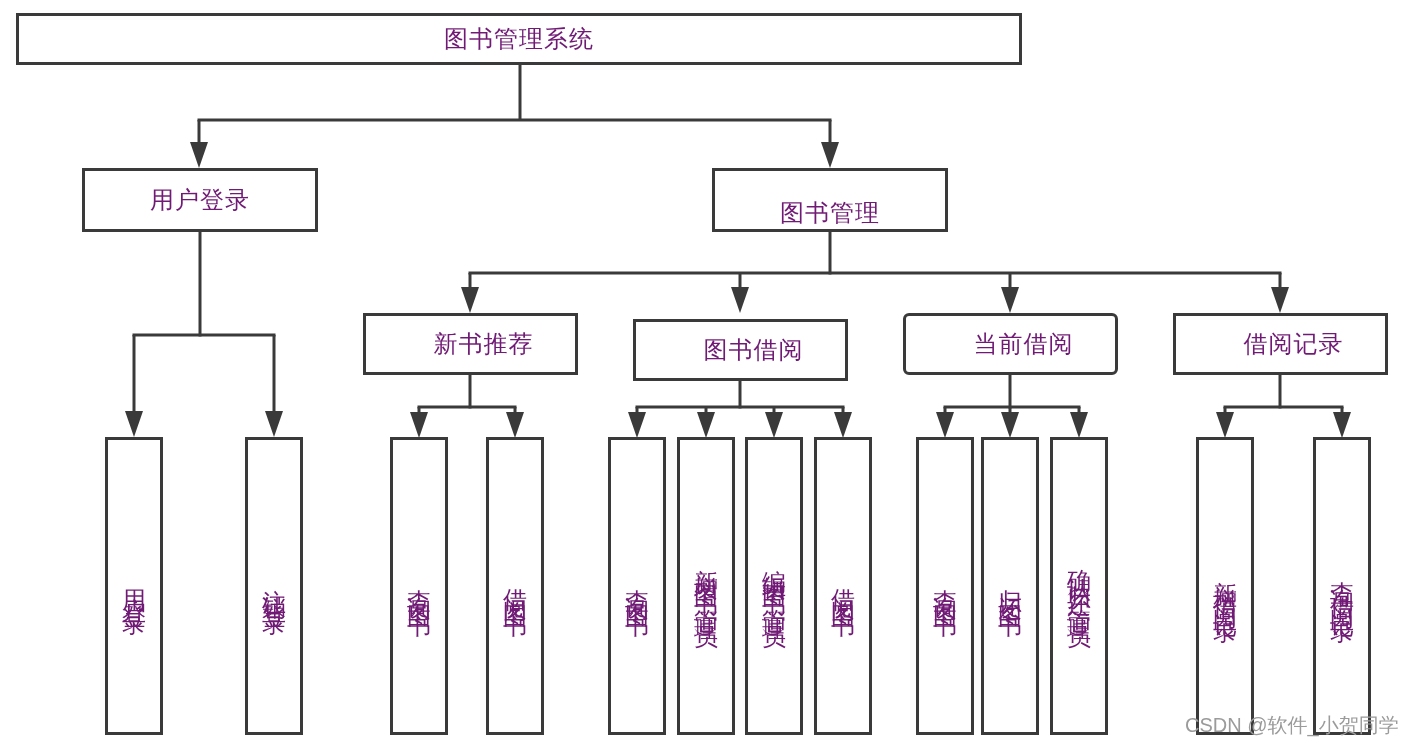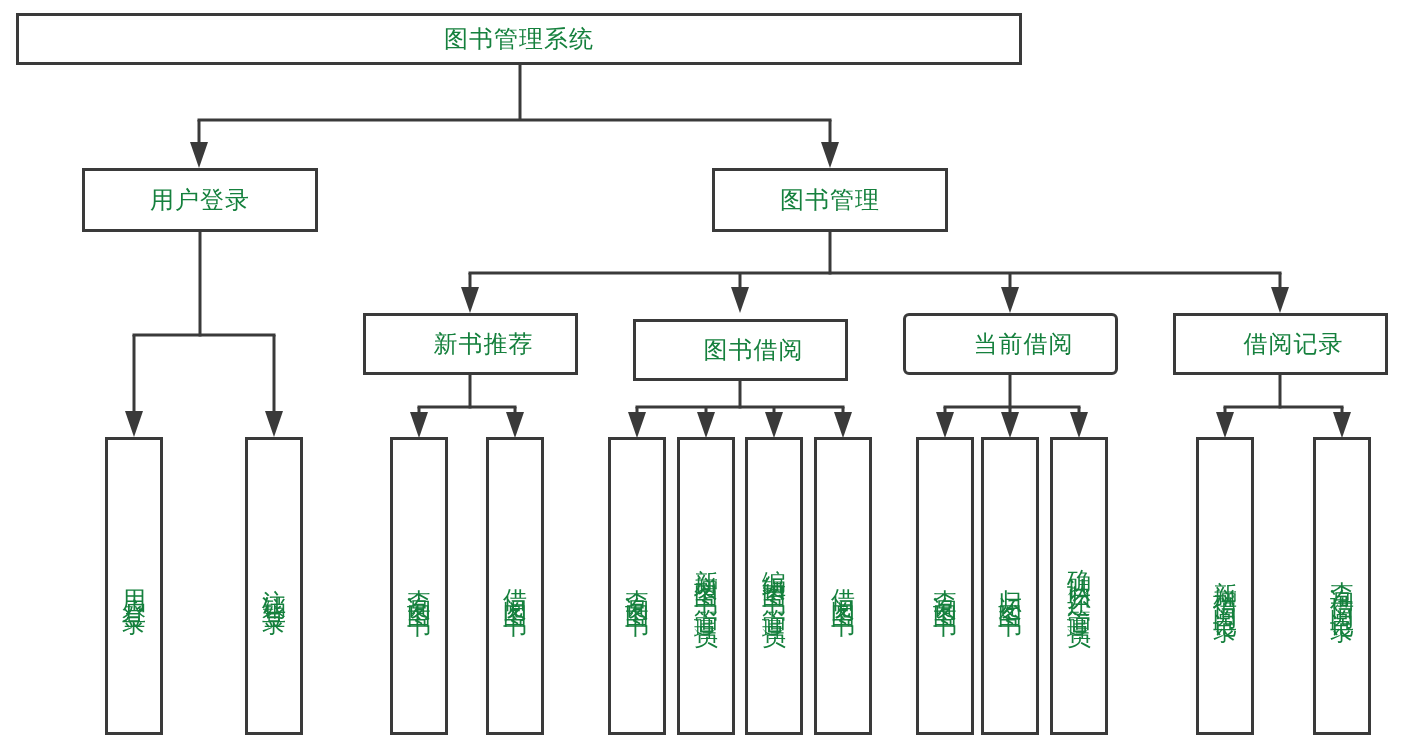--- a/index.html
+++ b/index.html
@@ -26,39 +26,39 @@
     stroke: none;
   }
   .box {
     position: absolute;
     box-sizing: border-box;
     border: 3px solid #3a3a3a;
     background: #ffffff;
     display: flex;
     align-items: center;
     justify-content: center;
-    color: #15803d;
+    color: #701a75;
   }
   .hlabel {
     font-size: 24px;
     letter-spacing: 1px;
     white-space: nowrap;
   }
   .vlabel {
     writing-mode: vertical-rl;
     text-orientation: mixed;
     font-size: 24px;
     letter-spacing: 8px;
     line-height: 1;
     white-space: nowrap;
   }
   
   .root-box   { left: 16px;  top: 13px;  width: 1006px; height: 52px; }
   .l2-user    { left: 82px;  top: 168px; width: 236px;  height: 64px; }
-  .l2-book    { left: 712px; top: 168px; width: 236px;  height: 64px; }
+  .l2-book    { left: 712px; top: 168px; width: 236px;  height: 64px; align-items: flex-end; }
   .l3         { top: 313px; width: 215px; height: 62px; padding-left: 26px; }
   .l3-rec     { left: 363px; }
   .l3-borrow  { left: 633px; margin-top: 6px; }
   .l3-current { left: 903px; border-radius: 6px; }
   .l3-records { left: 1173px; }
   .leaf       { top: 437px; width: 58px; height: 298px; }
   .leaf-1  { left: 105px; }
   .leaf-2  { left: 245px; }
   .leaf-3  { left: 390px; }
   .leaf-4  { left: 486px; }
@@ -216,14 +216,15 @@
     <span class="vlabel">确认归还（管理员）</span>
   </div>
 
   <div class="box leaf leaf-12">
     <span class="vlabel">新增借阅记录</span>
   </div>
   <div class="box leaf leaf-13">
     <span class="vlabel">查询借阅记录</span>
   </div>
 
+  <div class="watermark">CSDN @软件_小贺同学</div>
 
 </div>
 
 </body></html>

